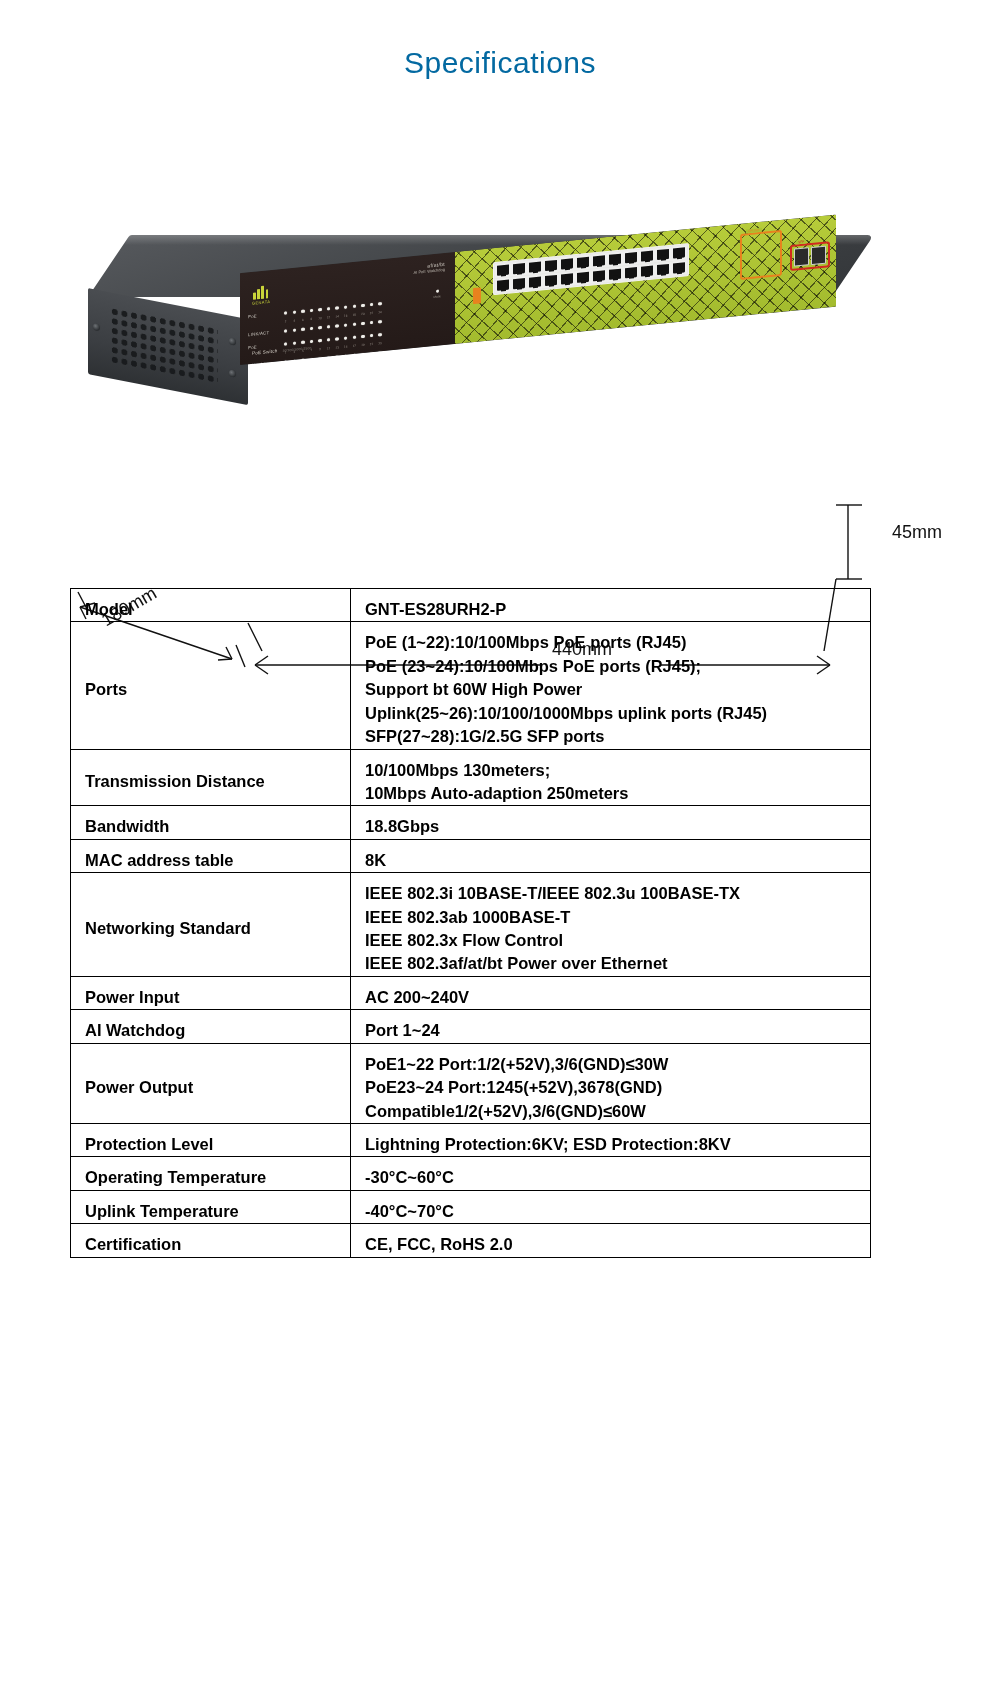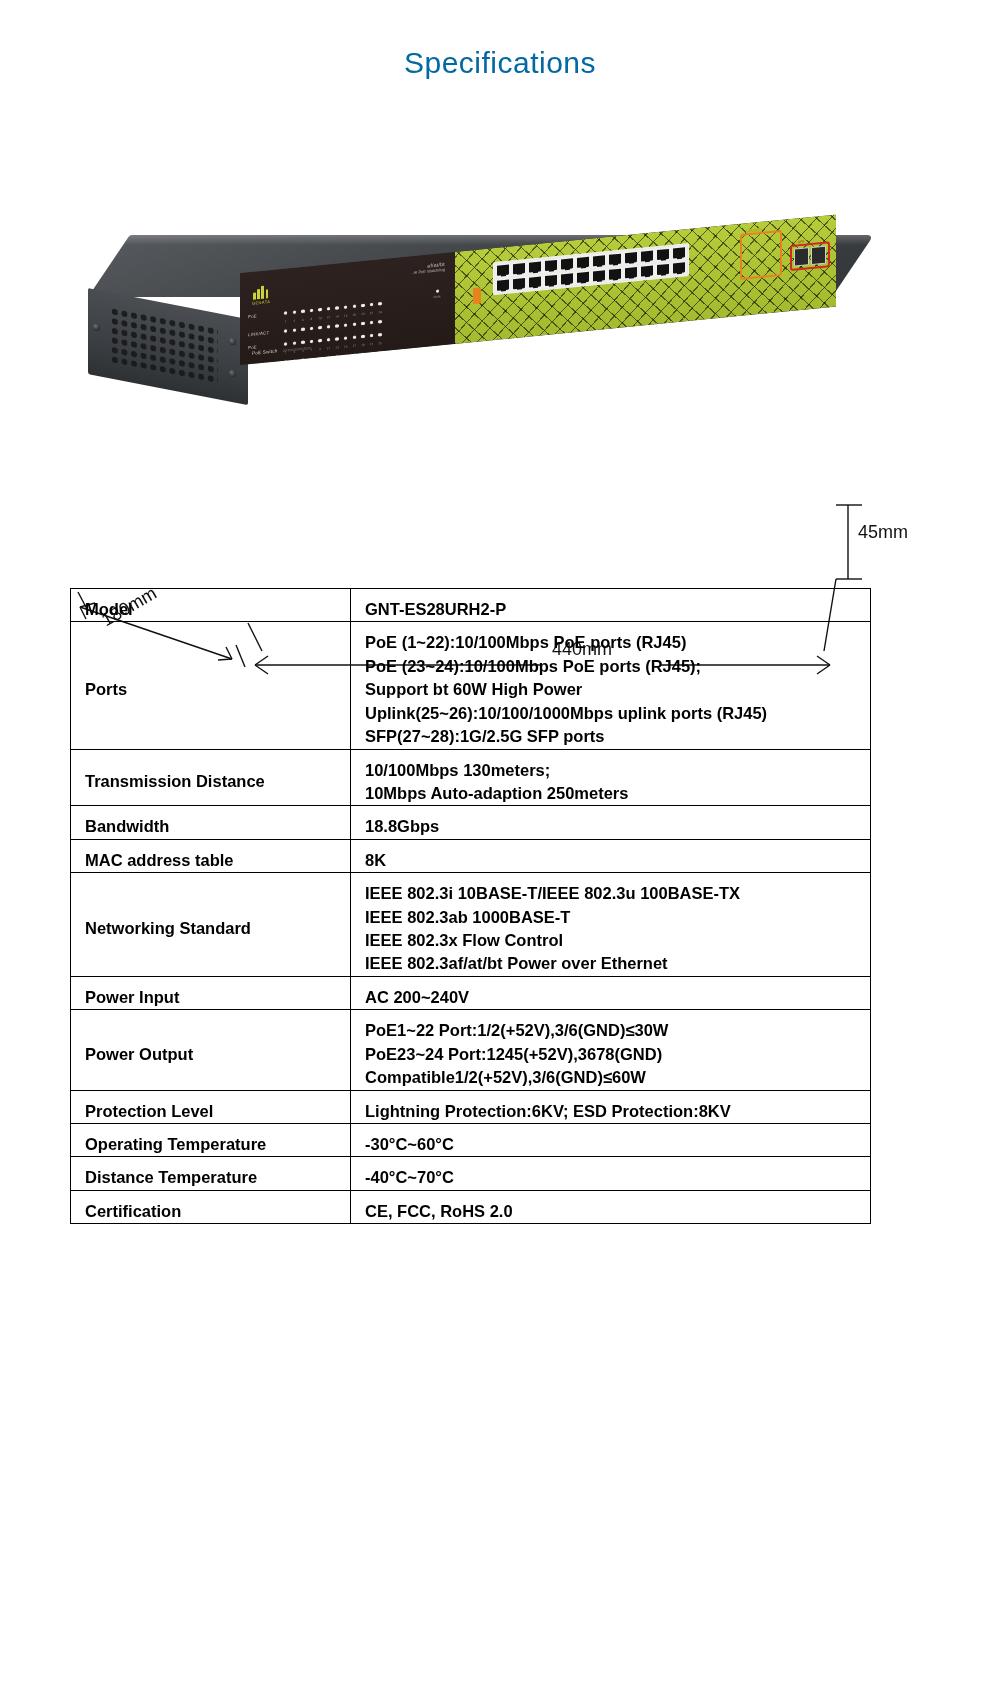--- a/index.html
+++ b/index.html
@@ -210,21 +210,21 @@
   
   .dim-label {
     position: absolute;
     font-size: 18px;
     color: #111;
     font-family: "Liberation Sans", sans-serif;
     white-space: nowrap;
   }
   .dim-440 { left: 552px; top: 412px; }
   .dim-180 { left: 98px;  top: 386px; transform: rotate(-30deg); transform-origin: left top;}
-  .dim-45  { left: 858px; top: 295px; }
+  .dim-45  { left: 892px; top: 295px; }
 
   .dim-svg { position:absolute; left:0; top:0; width:1000px; height:520px; pointer-events:none;}
 
   
   .spec-table-wrap {
     position: absolute;
     left: 70px;
     top: 588px;
     width: 800px;
   }
@@ -537,41 +537,47 @@
             <span class="vline">IEEE 802.3af/at/bt Power over Ethernet</span>
           </td>
         </tr>
         <tr>
           <td class="k">Power Input</td>
           <td class="v">
             <span class="vline">AC 200~240V</span>
           </td>
         </tr>
         <tr>
+          <td class="k">AI Watchdog</td>
+          <td class="v">
+            <span class="vline">Port 1~24</span>
+          </td>
+        </tr>
+        <tr>
           <td class="k">Power Output</td>
           <td class="v">
             <span class="vline">PoE1~22 Port:1/2(+52V),3/6(GND)≤30W</span>
             <span class="vline">PoE23~24 Port:1245(+52V),3678(GND)</span>
             <span class="vline">Compatible1/2(+52V),3/6(GND)≤60W</span>
           </td>
         </tr>
         <tr>
           <td class="k">Protection Level</td>
           <td class="v">
             <span class="vline">Lightning Protection:6KV; ESD Protection:8KV</span>
           </td>
         </tr>
         <tr>
           <td class="k">Operating Temperature</td>
           <td class="v">
             <span class="vline">-30°C~60°C</span>
           </td>
         </tr>
         <tr>
-          <td class="k">Distance Temperature</td>
+          <td class="k">Uplink Temperature</td>
           <td class="v">
             <span class="vline">-40°C~70°C</span>
           </td>
         </tr>
         <tr>
           <td class="k">Certification</td>
           <td class="v">
             <span class="vline">CE, FCC, RoHS 2.0</span>
           </td>
         </tr>

